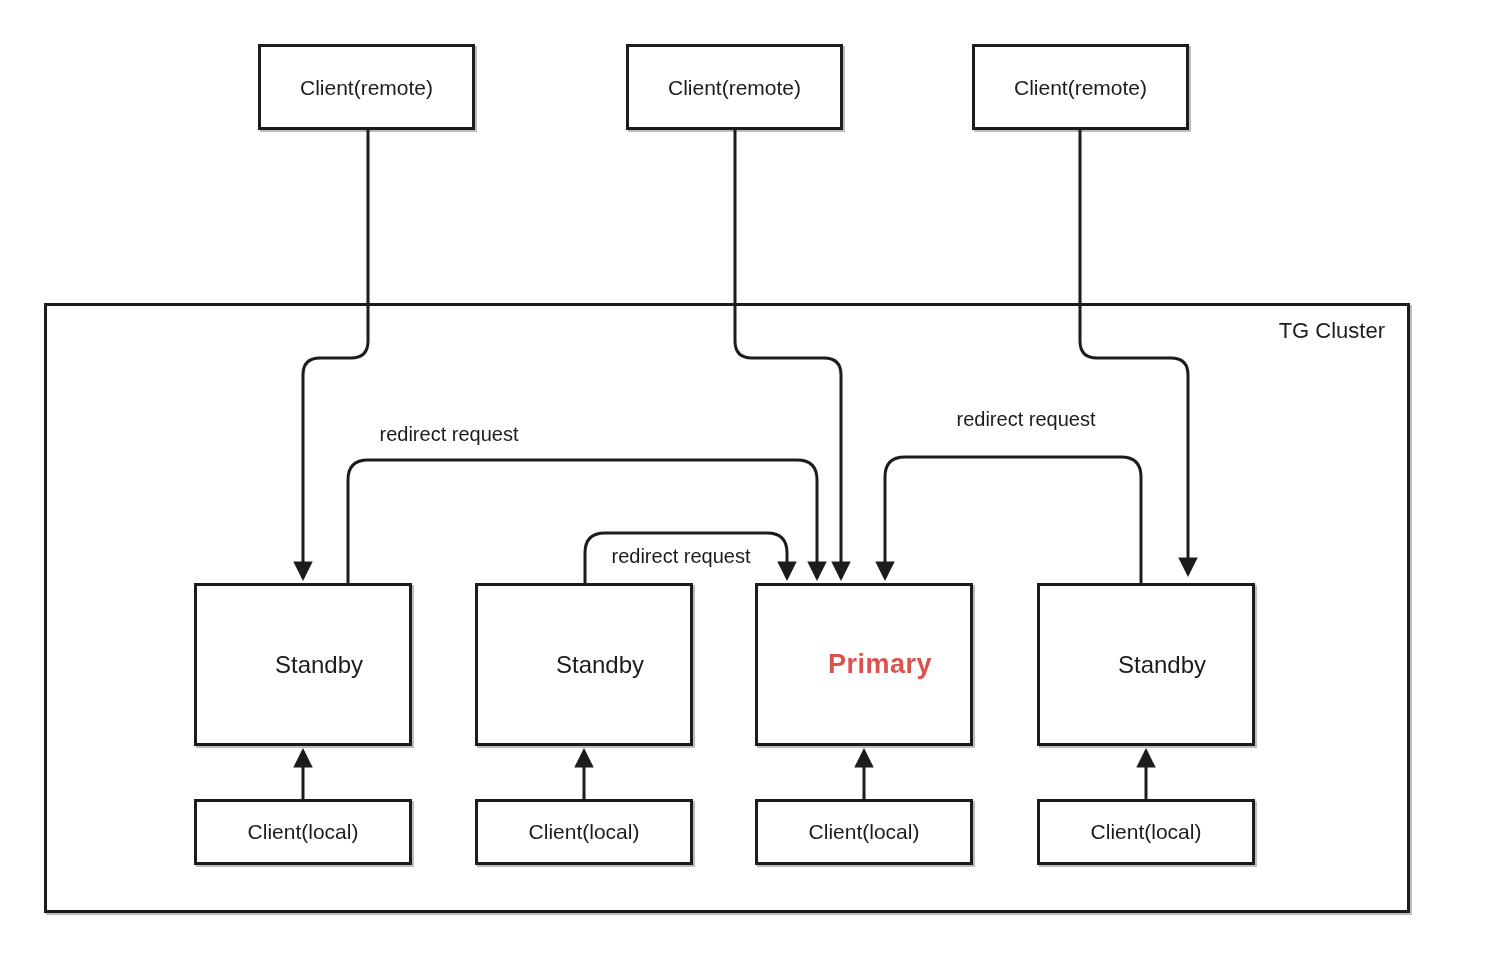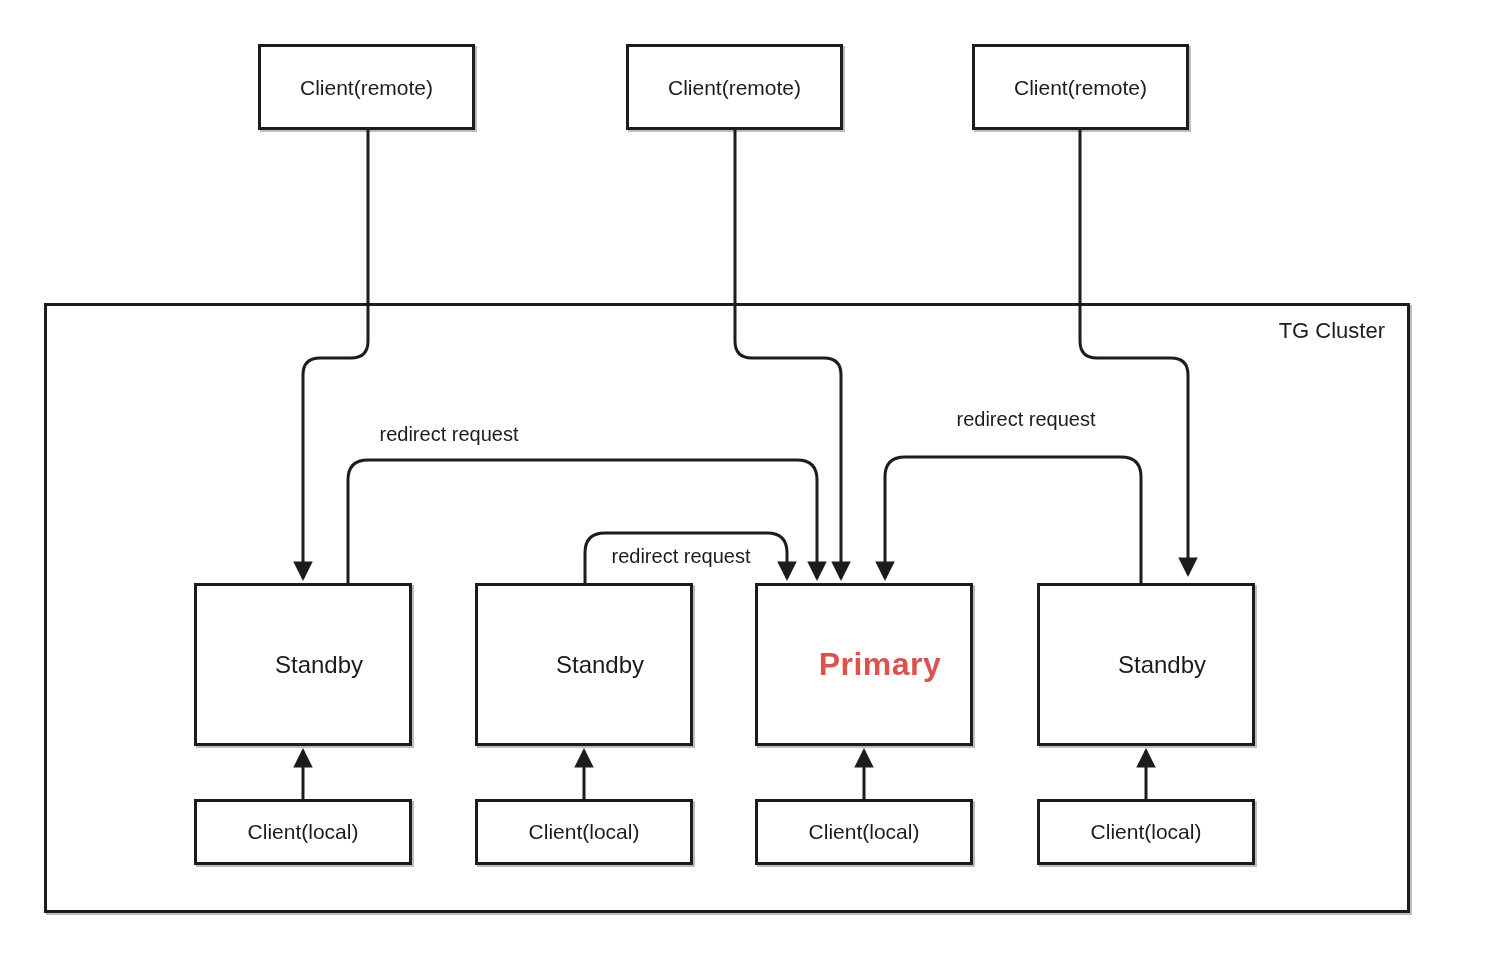--- a/index.html
+++ b/index.html
@@ -17,21 +17,21 @@
   .remote{top:44px;width:217px;height:86px;font-size:21px;line-height:29px;}
   #remote1{left:258px;} #remote2{left:626px;} #remote3{left:972px;}
   .cluster{
     position:absolute;box-sizing:border-box;left:44px;top:303px;width:1366px;height:610px;
     border:3px solid var(--color-box-border,#1c1c1c);background:#fff;
     box-shadow:2px 2px 0 rgba(110,110,110,.45);
   }
   .cluster-title{position:absolute;top:12px;right:22px;font-size:22px;}
   .node{top:583px;width:218px;height:163px;font-size:24px;padding-left:32px;}
   #node1{left:194px;} #node2{left:475px;} #node3{left:755px;} #node4{left:1037px;}
-  .node .primary-label{color:var(--color-primary-text,#d9534f);font-weight:bold;font-size:32px;letter-spacing:.5px;}
+  .node .primary-label{color:var(--color-primary-text,#d9534f);font-weight:bold;font-size:27px;letter-spacing:.5px;}
   .local{top:799px;width:218px;height:66px;font-size:21px;line-height:28px;}
   #local1{left:194px;} #local2{left:475px;} #local3{left:755px;} #local4{left:1037px;}
   .edge-label{
     position:absolute;font-size:20px;white-space:nowrap;transform:translateX(-50%);
     background:transparent;
   }
   #edgeLabelLeft{left:449px;top:423px;}
   #edgeLabelMiddle{left:681px;top:545px;}
   #edgeLabelRight{left:1026px;top:408px;}
   svg.wires{position:absolute;left:0;top:0;pointer-events:none;z-index:5;}

